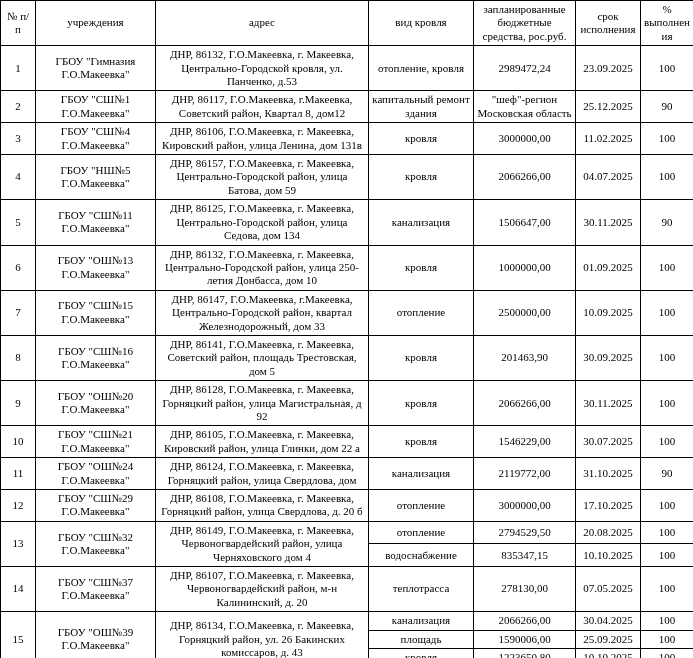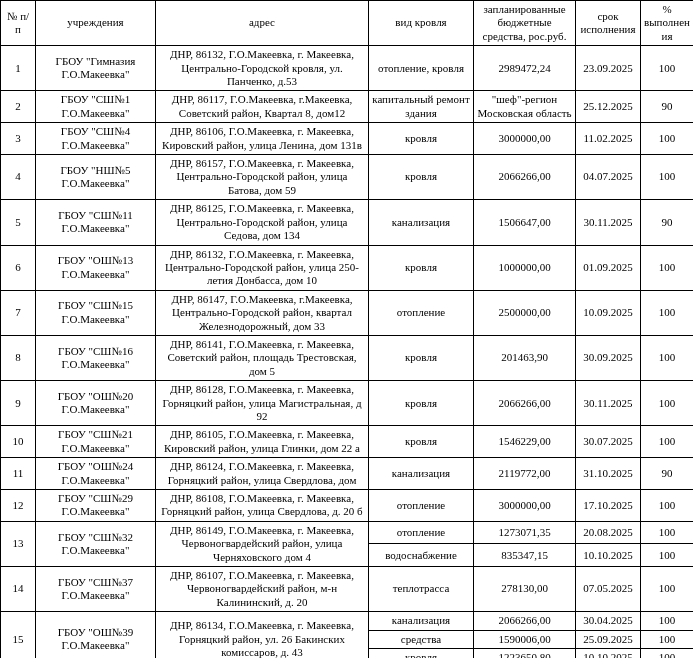--- a/index.html
+++ b/index.html
@@ -174,21 +174,21 @@
           <td>отопление</td>
           <td>3000000,00</td>
           <td>17.10.2025</td>
           <td>100</td>
         </tr>
         <tr>
           <td rowspan="2">13</td>
           <td rowspan="2">ГБОУ "СШ№32 Г.О.Макеевка"</td>
           <td rowspan="2">ДНР, 86149, Г.О.Макеевка, г. Макеевка, Червоногвардейский район, улица Черняховского дом 4</td>
           <td>отопление</td>
-          <td>1273071,35</td>
+          <td>2794529,50</td>
           <td>20.08.2025</td>
           <td>100</td>
         </tr>
         <tr>
           <td>водоснабжение</td>
           <td>835347,15</td>
           <td>10.10.2025</td>
           <td>100</td>
         </tr>
         <tr>
@@ -203,21 +203,21 @@
         <tr>
           <td rowspan="3">15</td>
           <td rowspan="3">ГБОУ "ОШ№39 Г.О.Макеевка"</td>
           <td rowspan="3">ДНР, 86134, Г.О.Макеевка, г. Макеевка, Горняцкий район, ул. 26 Бакинских комиссаров, д. 43</td>
           <td>канализация</td>
           <td>2066266,00</td>
           <td>30.04.2025</td>
           <td>100</td>
         </tr>
         <tr>
-          <td>средства</td>
+          <td>площадь</td>
           <td>1590006,00</td>
           <td>25.09.2025</td>
           <td>100</td>
         </tr>
         <tr>
           <td>кровля</td>
           <td>1223650,80</td>
           <td>10.10.2025</td>
           <td>100</td>
         </tr>

